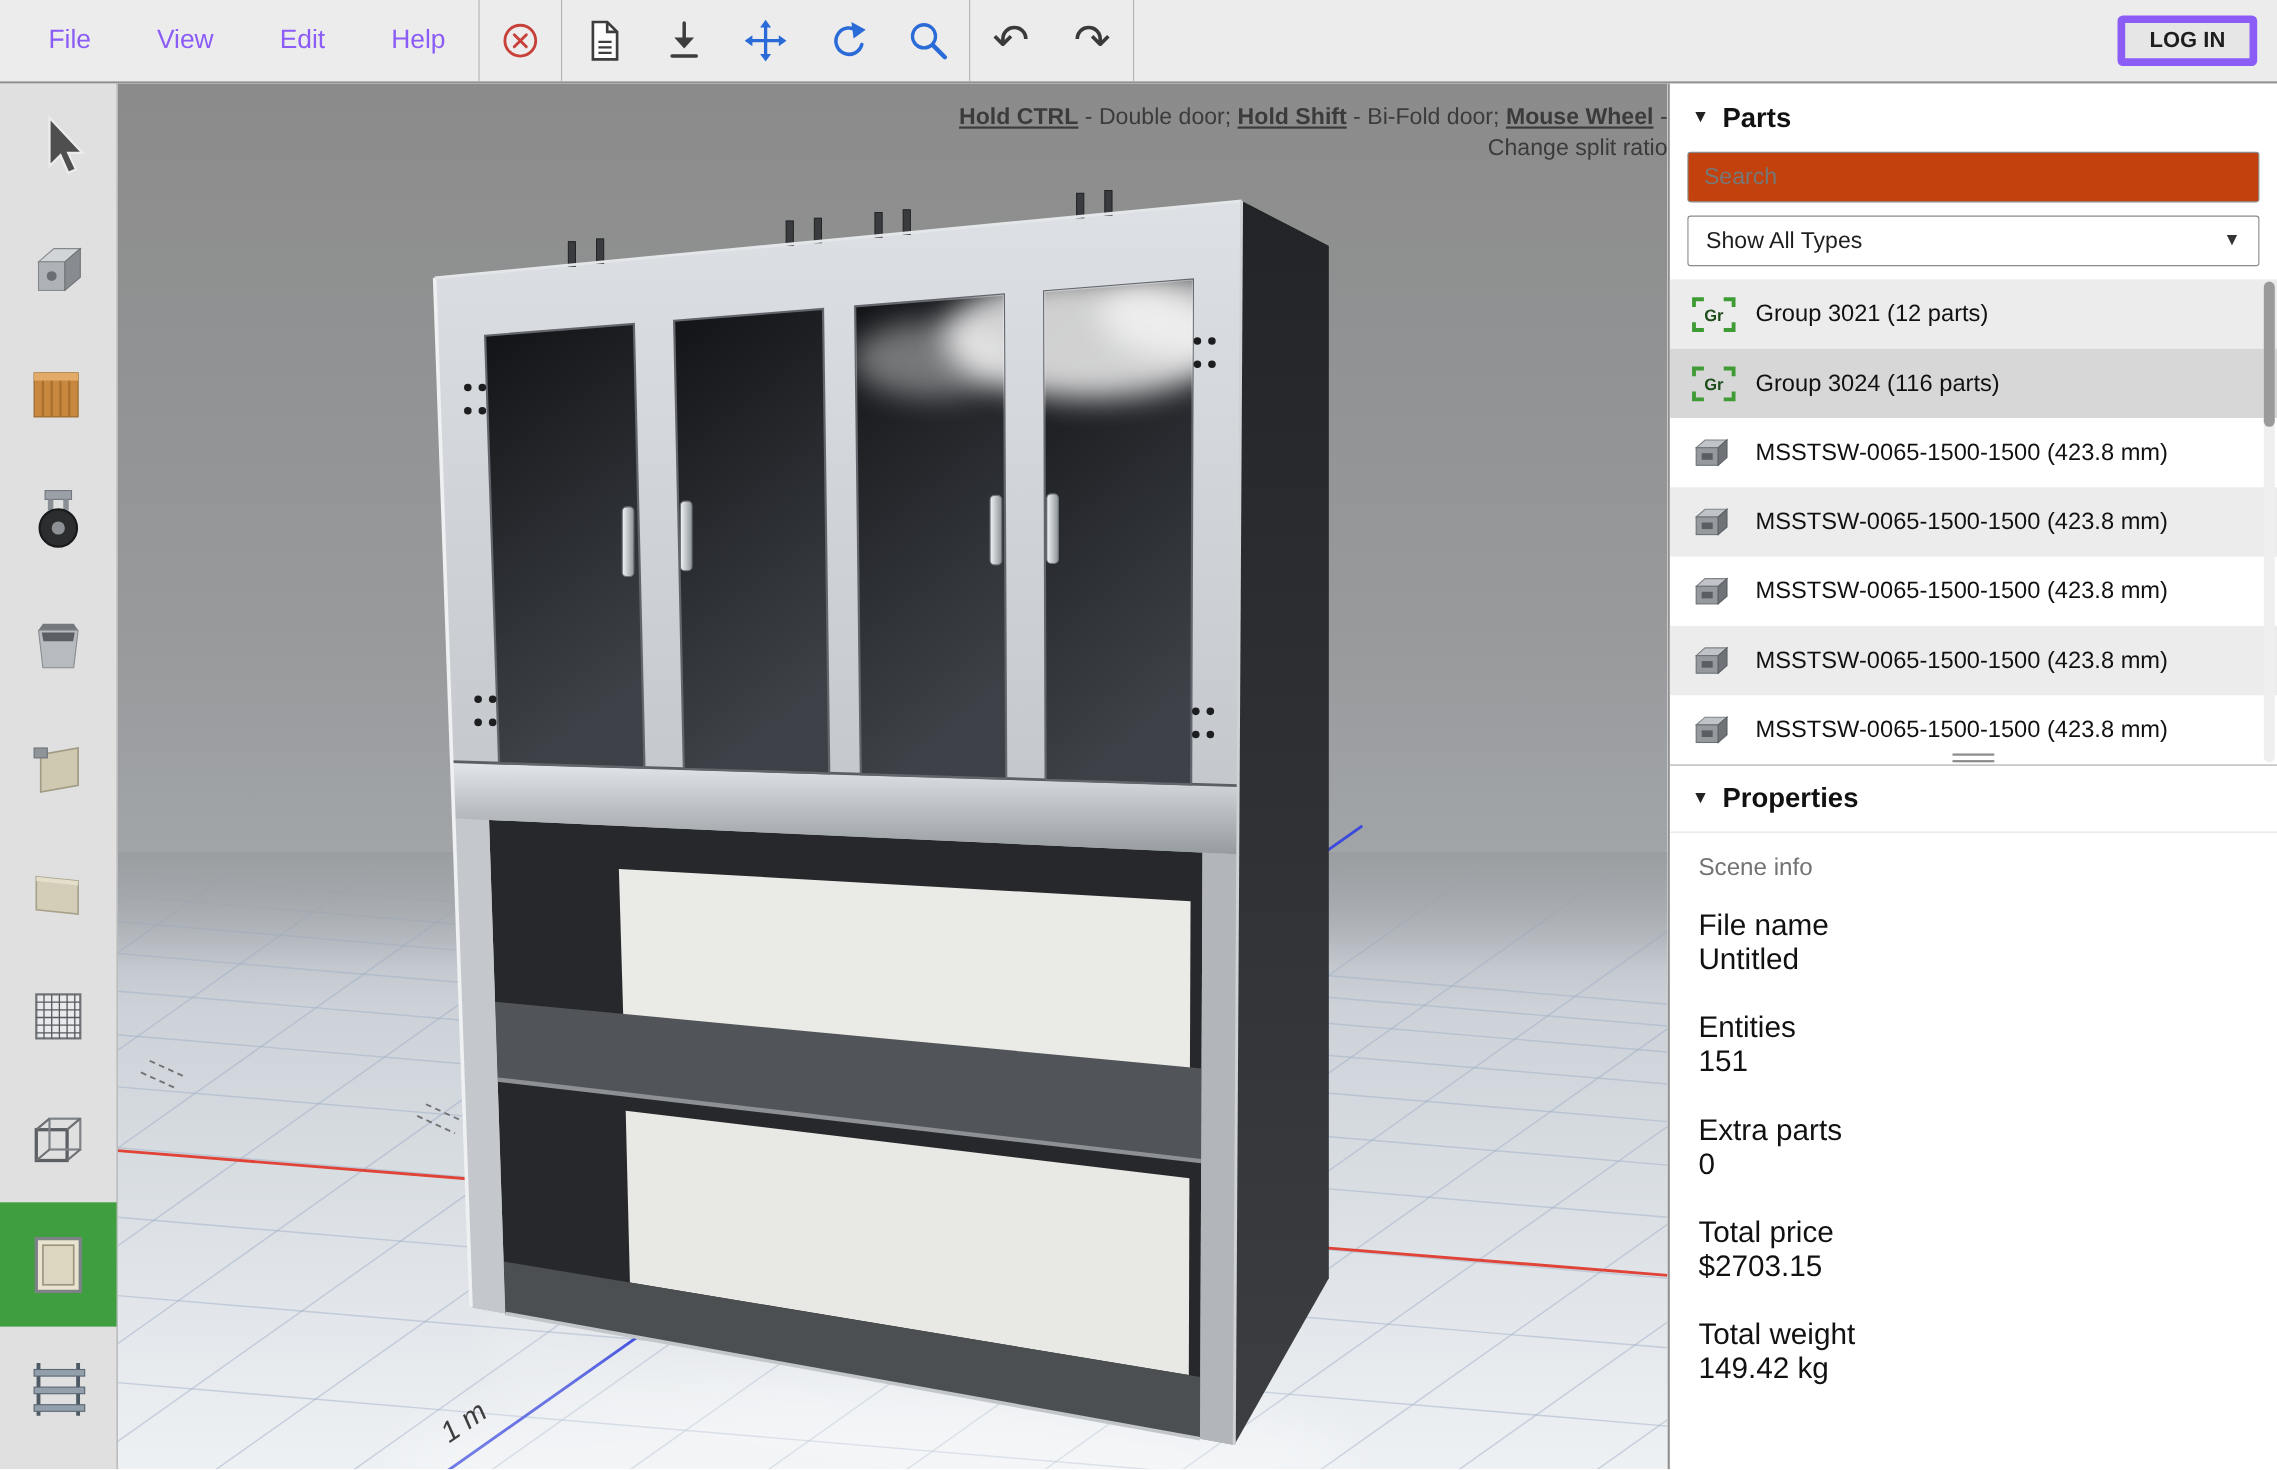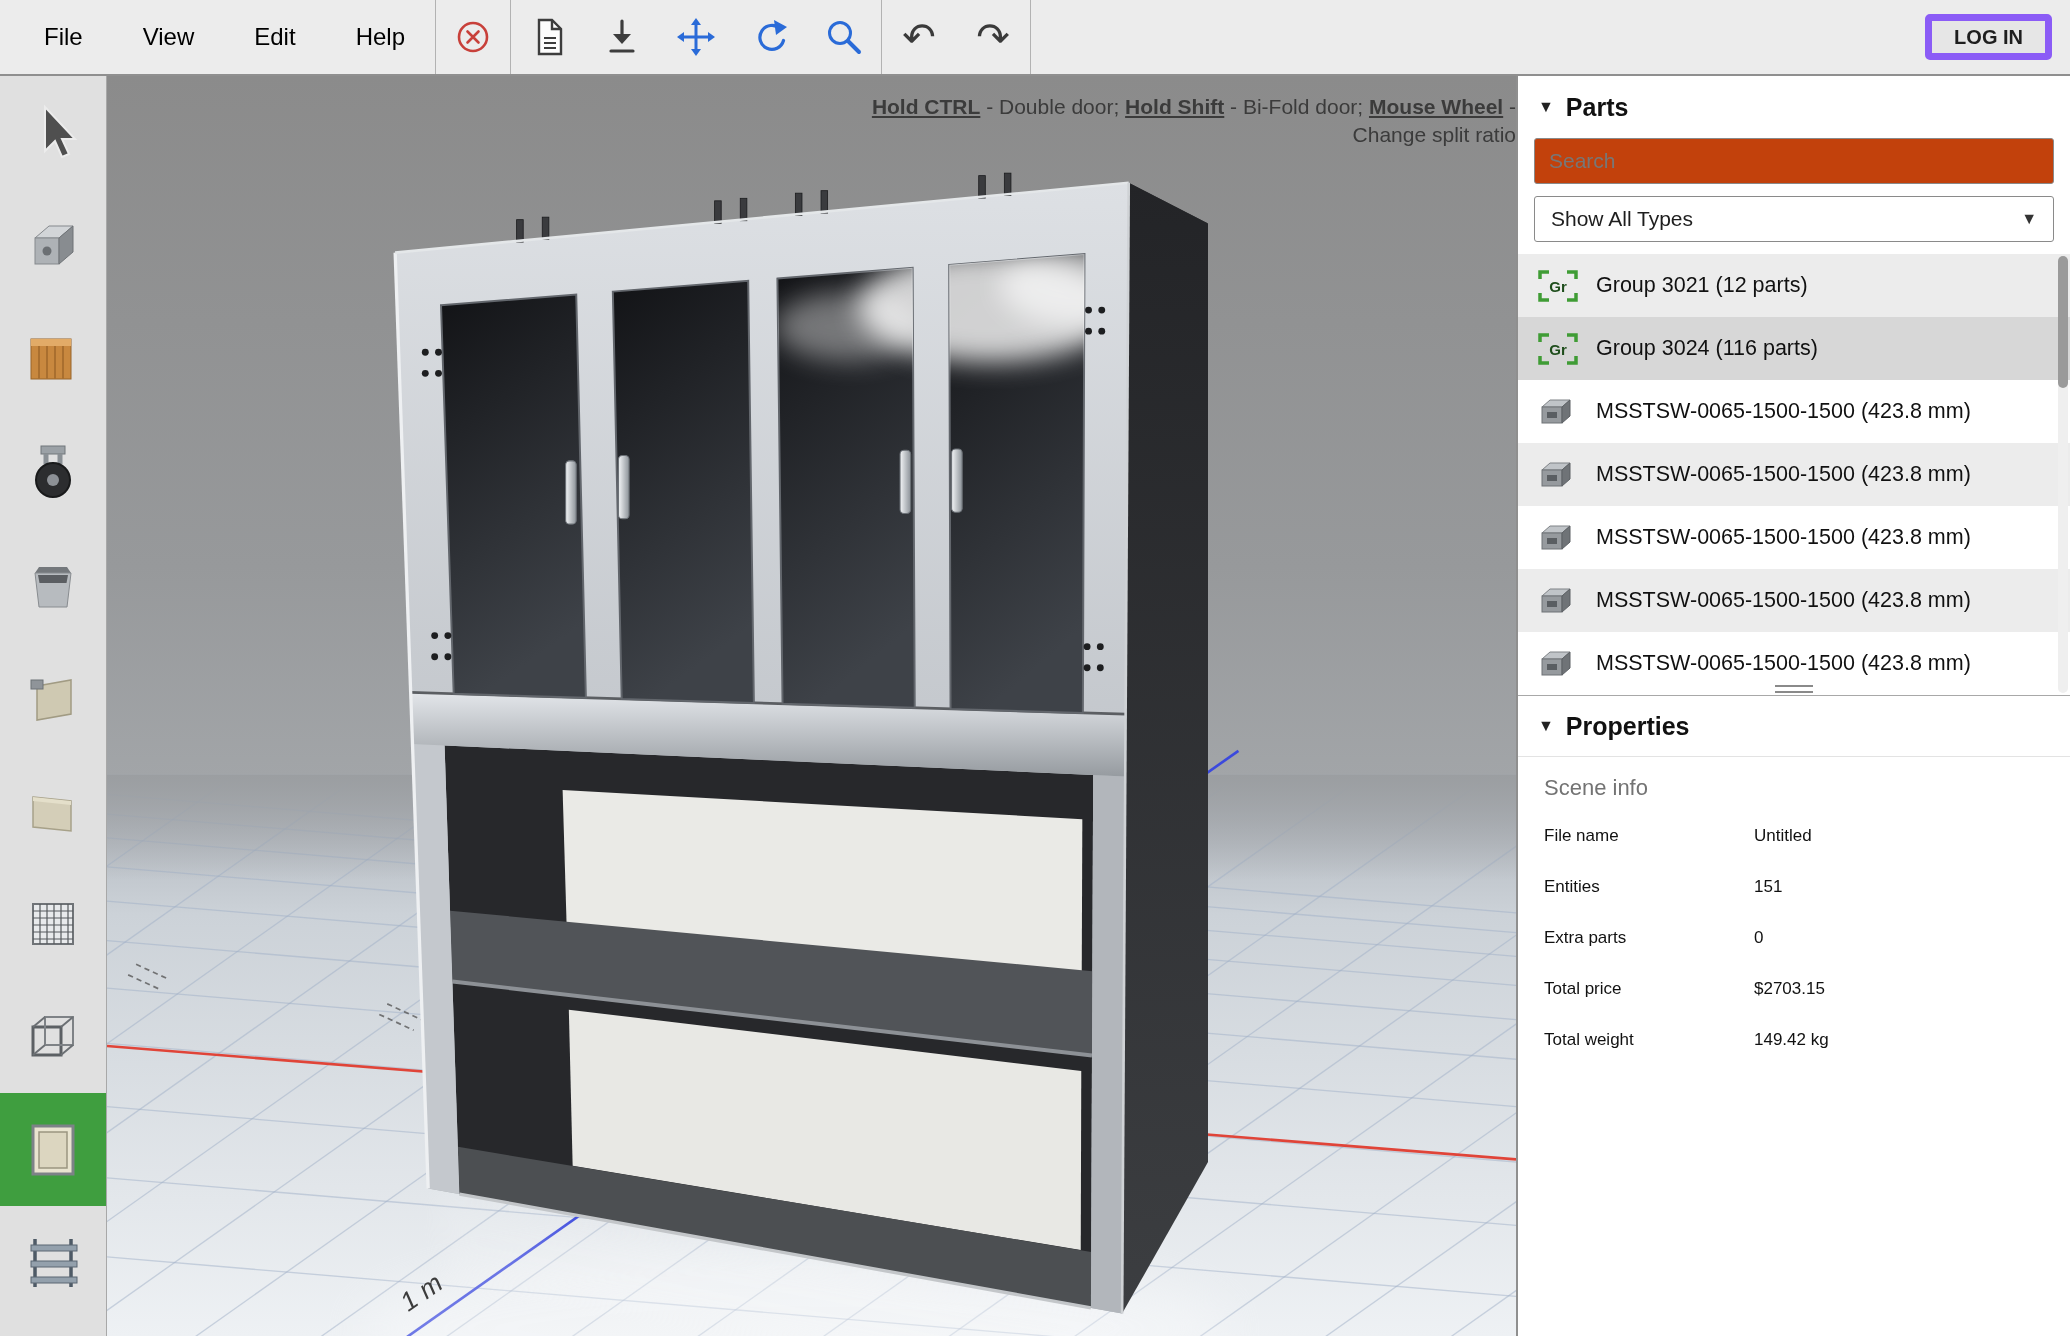--- a/index.html
+++ b/index.html
@@ -5,21 +5,21 @@
   html,body { margin:0; padding:0; background:#fff; }
   * { box-sizing:border-box; }
   .app { position:relative; width:2070px; height:1336px; overflow:hidden;
          font-family:"Liberation Sans", sans-serif; background:#fff; }
 
   
   .topbar { position:absolute; top:0; left:0; width:2070px; height:76px;
             background:#ececec; border-bottom:2px solid #8f8f8f;
             display:flex; align-items:center; }
   .menus { display:flex; align-items:center; padding-left:14px; height:100%; }
-  .menu-item { font-size:24px; color:#000000; padding:0 30px; cursor:default; }
+  .menu-item { font-size:24px; color:#8b5cf6; padding:0 30px; cursor:default; }
   .tb-sep { width:1px; height:74px; background:#b2b2b2; flex:0 0 1px; }
   .tb-btn { width:74px; height:74px; display:flex; align-items:center; justify-content:center;
             background:transparent; border:none; padding:0; cursor:pointer; }
   .tb-glyph { font-size:40px; line-height:1; color:#3a3a3a; font-family:"DejaVu Sans", sans-serif; }
   .spacer { flex:1; }
   .login-btn { margin-right:18px; padding:0 22px; height:46px; background:#e6e6e6;
                border:7px solid #8b5cf6; border-radius:5px; font-size:20px; font-weight:600;
                color:#1e1e1e; font-family:inherit; cursor:pointer; }
 
   
@@ -64,21 +64,21 @@
   .pscrollbar { position:absolute; top:2px; bottom:2px; right:2px; width:10px;
                 background:#efefef; border-radius:5px; }
   .pscroll-thumb { position:absolute; top:0; left:0; width:10px; height:132px;
                    background:#9a9a9a; border-radius:5px; }
   .resize-handle { position:absolute; left:50%; bottom:-2px; transform:translateX(-50%);
                    width:38px; cursor:ns-resize; }
   .resize-handle .bar { border-top:2px solid #8a8a8a; margin:4px 0; }
   .props-header { border-top:1px solid #a8a8a8; border-bottom:1px solid #e3e3e3; }
   .scene-info { padding:18px 26px; }
   .scene-info-title { font-size:22px; color:#737373; margin-bottom:25px; }
-  .prop-row { display:flex; margin-bottom:31px; font-size:17px; }
+  .prop-row { display:flex; margin-bottom:31px; font-size:27px;flex-direction:column; }
   .prop-label { width:210px; color:#111; }
   .prop-value { color:#111; }
 </style>
 </head>
 <body>
 
 <div class="app">
 
   <header class="topbar">
     <nav class="menus">

